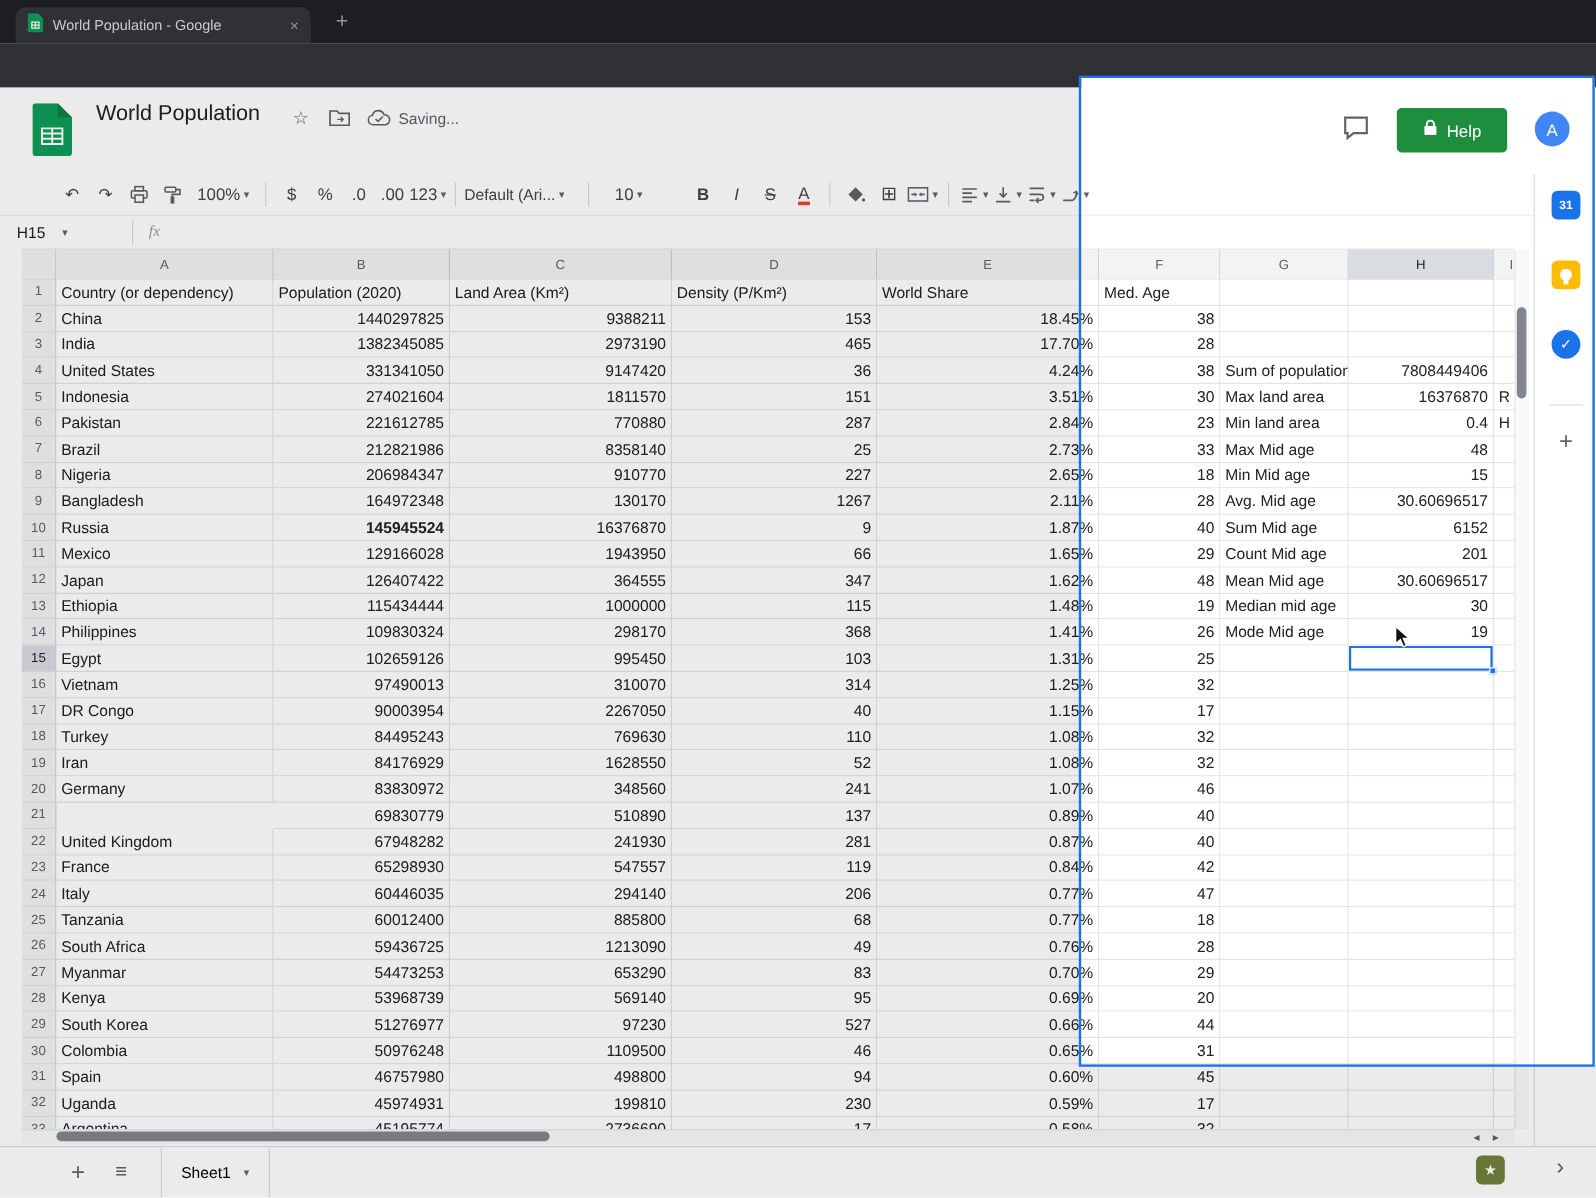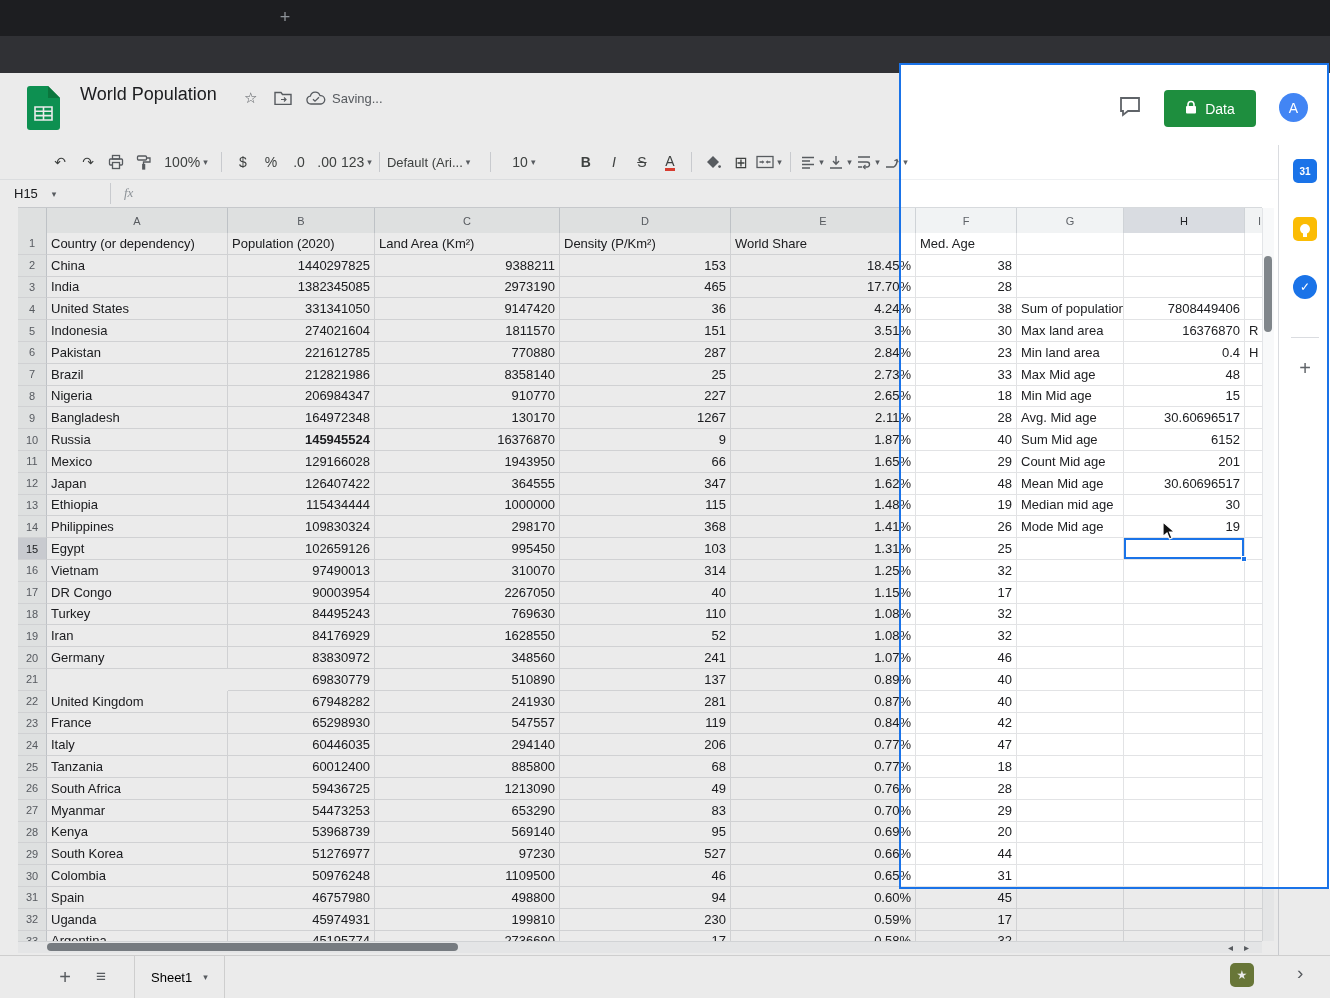--- a/index.html
+++ b/index.html
@@ -138,20 +138,30 @@
   #dim-br{left:901px;top:889px;width:429px;height:109px}
   #white-strip{position:absolute;left:901px;top:65px;width:428px;height:9px;background:#fff;z-index:45}
   #highlight-rect{position:absolute;left:899px;top:63px;width:430px;height:826px;border:2px solid #1a73e8;
                   z-index:50;pointer-events:none}
   #cursor{position:absolute;left:1162px;top:521px;z-index:90;pointer-events:none}
 </style>
 </head>
 <body>
 
 <div id="tabstrip">
+  <div id="tab">
+    <span>
+      <svg width="13" height="16" viewBox="0 0 13 16">
+          <path d="M1.5 0h7L13 4.5v10A1.5 1.5 0 0 1 11.5 16h-10A1.5 1.5 0 0 1 0 14.5v-13A1.5 1.5 0 0 1 1.5 0z" fill="#0f9d58"></path>
+          <path d="M3.5 7.5h6v5h-6zM3.5 10h6M6.5 7.5v5" stroke="#fff" fill="none"></path>
+        </svg>
+    </span>
+    <span id="tab-title">World Population - Google</span>
+    <span id="tab-close">×</span>
+  </div>
   <span id="newtab">+</span>
 </div>
 
 <div id="urlbar">
   <span class="navic" id="nav-back">←</span>
   <span class="navic" id="nav-forward">→</span>
   <span class="navic" id="nav-refresh">↻</span>
   <div id="omnibox">
     <span>
       <svg width="11" height="13" viewBox="0 0 12 14">
@@ -207,21 +217,21 @@
         <path d="M3 2h18v13H10l-5 4v-4H3z" fill="none" stroke="#5f6368" stroke-width="1.8"></path>
       </svg>
   </span>
   <div id="share-btn">
     <span>
       <svg width="12" height="14" viewBox="0 0 12 14">
           <rect x="1" y="6" width="10" height="7.5" rx="1" fill="#fff"></rect>
           <path d="M3 6V4.5a3 3 0 0 1 6 0V6" fill="none" stroke="#fff" stroke-width="1.6"></path>
         </svg>
     </span>
-    <span id="share-label">Data</span>
+    <span id="share-label">Help</span>
   </div>
   <div id="avatar">A</div>
 </div>
 
 <div id="toolbar">
   <span class="ti">↶</span>
   <span class="ti">↷</span>
   <span class="ti">
     <svg width="16" height="16" viewBox="0 0 16 16">
         <g fill="none" stroke="#5f6368" stroke-width="1.3">

